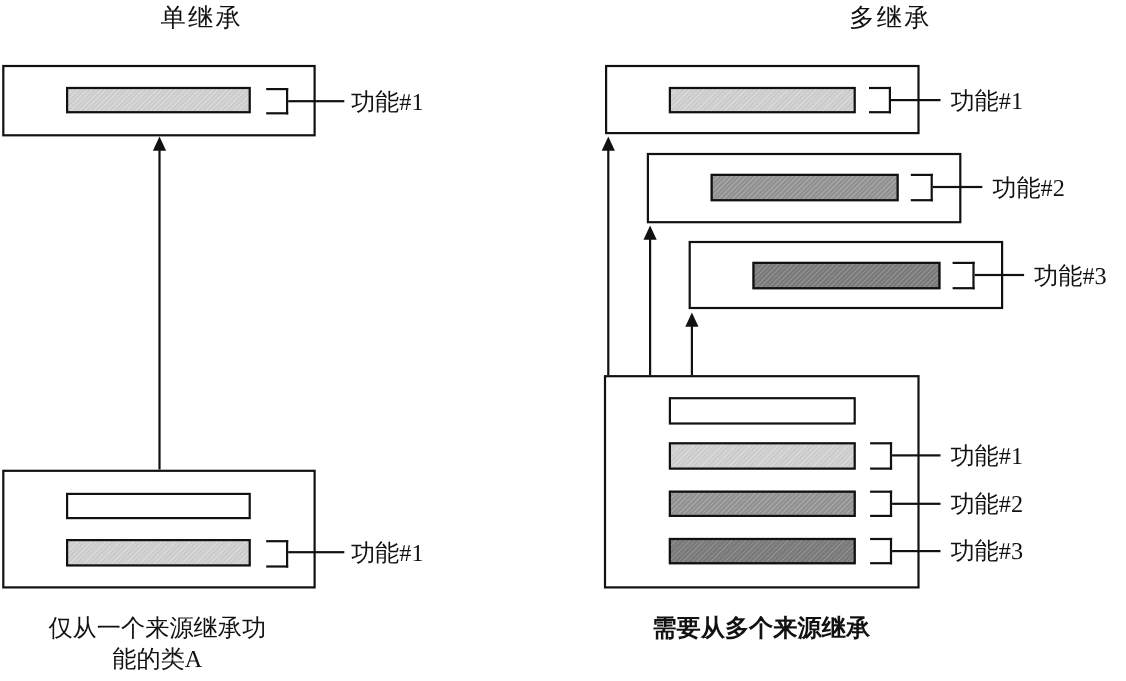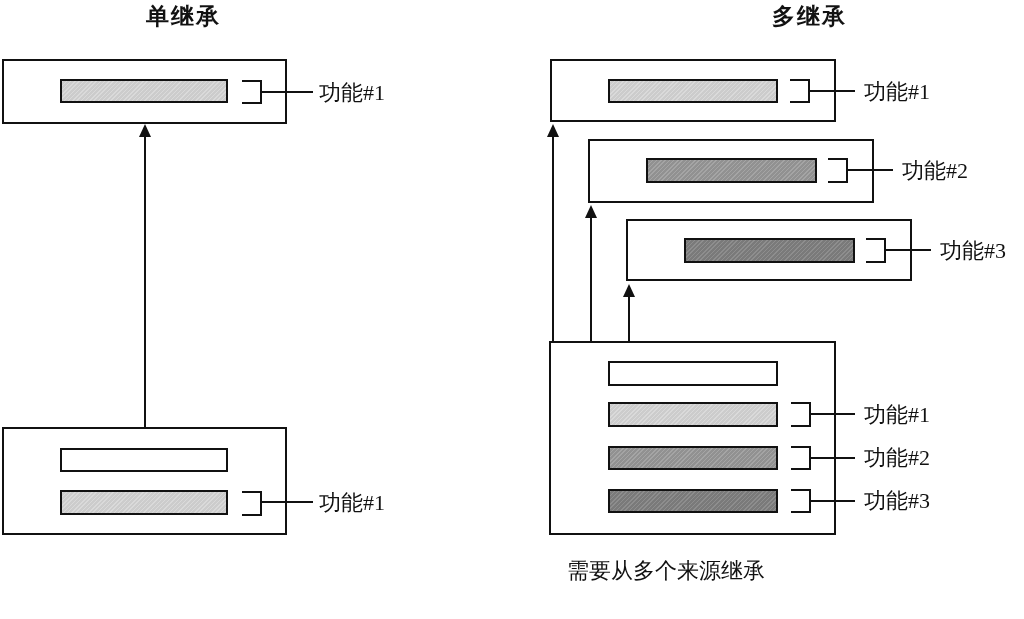--- a/index.html
+++ b/index.html
@@ -2,21 +2,21 @@
 <html style="--bar-light: #cccccc; --bar-medium: #919191; --bar-dark: #7a7a7a; --line: #111111;"><head>
 <meta charset="utf-8">
 <style>
   html,body{margin:0;padding:0;background:#fff;}
   #canvas{
     position:relative;width:1024px;height:619px;background:#fff;overflow:hidden;
     font-family:"Liberation Serif", serif;color:#111;
   }
   .abs{position:absolute;}
   .title{
-    font-family:"Liberation Sans", sans-serif;font-weight:bold;
+    font-family:"Liberation Sans", sans-serif;font-weight:normal;
     font-size:23px;line-height:26px;letter-spacing:2px;white-space:nowrap;
   }
   .class-box{border:2px solid #111;background:#fff;}
   .bar{border:2px solid #111;}
   .bar-white{background:#ffffff;}
   .bar-light{
     background:var(--bar-light,#cccccc);
     background-image:repeating-linear-gradient(135deg, rgba(255,255,255,.28) 0 1px, rgba(0,0,0,0) 1px 3px);
   }
   .bar-medium{
@@ -58,20 +58,24 @@
   <div class="abs arrowhead" style="left:139px;top:124px;"></div>
   <div class="abs vline" style="left:144px;top:136px;height:291px;"></div>
 
   <div class="abs class-box" style="left:2px;top:427px;width:281px;height:104px;"></div>
   <div class="abs bar bar-white" style="left:60px;top:448px;width:164px;height:20px;"></div>
   <div class="abs bar bar-light tall" style="left:60px;top:490px;width:164px;height:21px;"></div>
   <div class="abs bracket tall" style="left:242px;top:491px;"></div>
   <div class="abs hline" style="left:262px;top:501px;width:51px;"></div>
   <div class="abs lbl" style="left:319px;top:490px;">功能#1</div>
 
+  <div class="abs caption" style="left:18px;top:557px;width:250px;">
+    <div>仅从一个来源继承功</div>
+    <div>能的类A</div>
+  </div>
 
   <div class="abs title" style="left:772px;top:3px;">多继承</div>
 
   <div class="abs class-box" style="left:550px;top:59px;width:282px;height:59px;"></div>
   <div class="abs bar bar-light" style="left:608px;top:79px;width:166px;height:20px;"></div>
   <div class="abs bracket" style="left:790px;top:79px;"></div>
   <div class="abs hline" style="left:810px;top:90px;width:45px;"></div>
   <div class="abs lbl" style="left:864px;top:79px;">功能#1</div>
 
   <div class="abs class-box" style="left:588px;top:139px;width:282px;height:60px;"></div>
@@ -106,17 +110,17 @@
   <div class="abs bar bar-medium" style="left:608px;top:446px;width:166px;height:20px;"></div>
   <div class="abs bracket" style="left:791px;top:446px;"></div>
   <div class="abs hline" style="left:811px;top:457px;width:44px;"></div>
   <div class="abs lbl" style="left:864px;top:445px;">功能#2</div>
 
   <div class="abs bar bar-dark" style="left:608px;top:489px;width:166px;height:20px;"></div>
   <div class="abs bracket" style="left:791px;top:489px;"></div>
   <div class="abs hline" style="left:811px;top:500px;width:44px;"></div>
   <div class="abs lbl" style="left:864px;top:488px;">功能#3</div>
 
-  <div class="abs caption" style="left:541px;top:557px;width:250px;">
+  <div class="abs caption" style="left:567px;top:557px;width:250px;font-weight:bold;">
     <div>需要从多个来源继承</div>
   </div>
 
 </div>
 
 </body></html>

